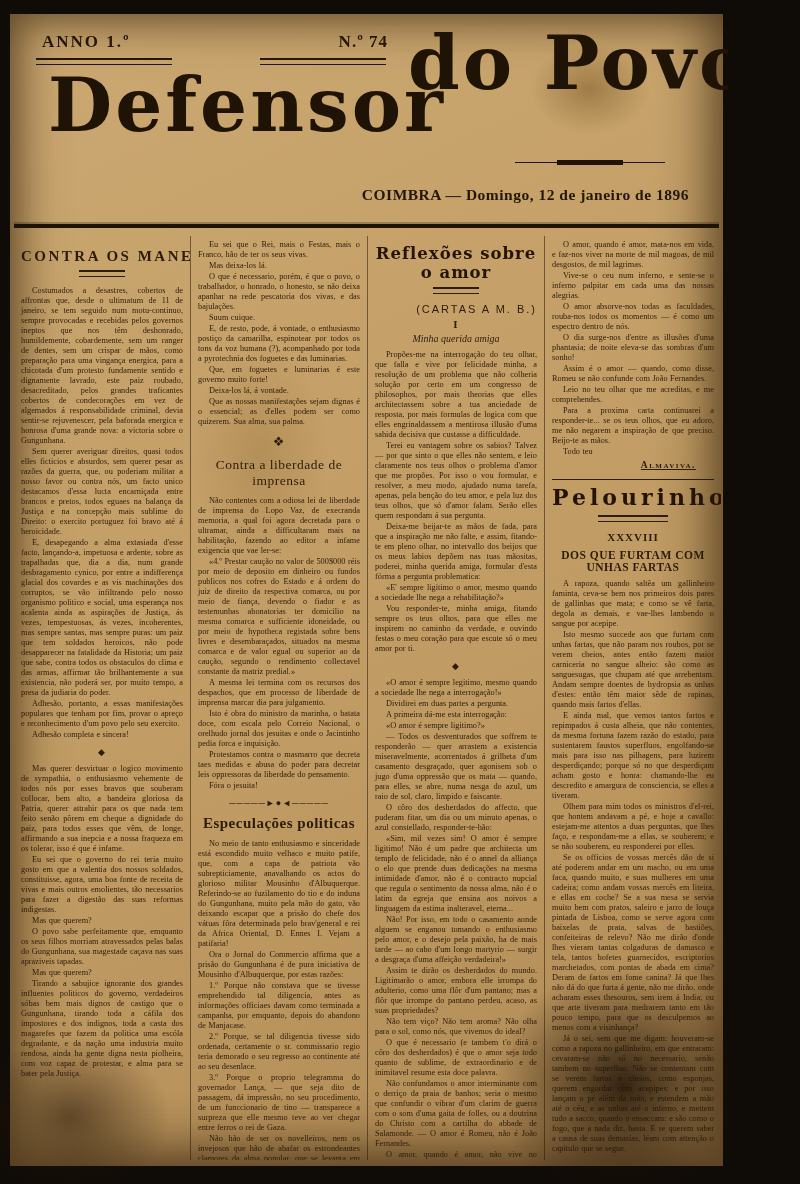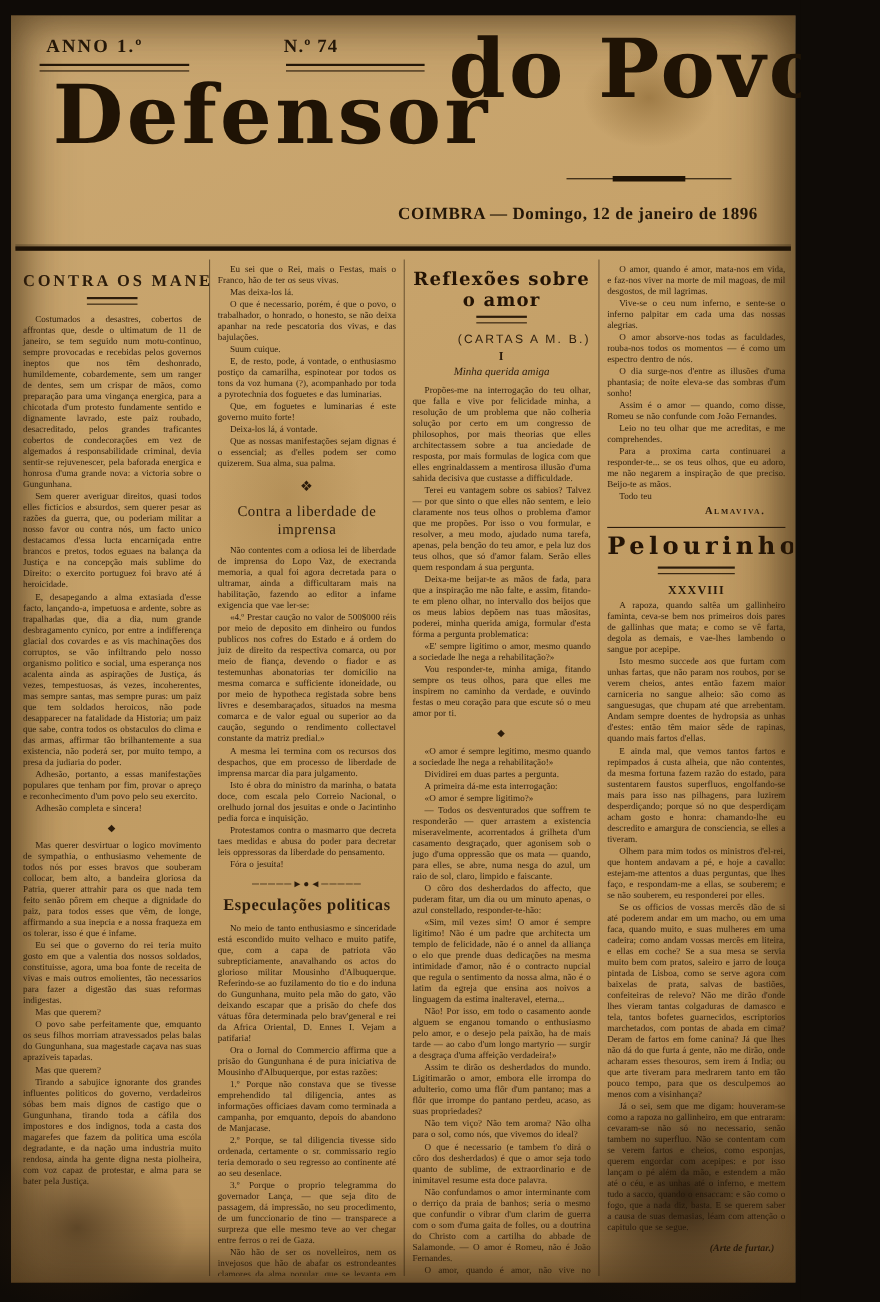--- a/index.html
+++ b/index.html
@@ -11,21 +11,21 @@
   .stain{position:absolute;pointer-events:none;}
   .stain.s1{left:520px;top:30px;width:120px;height:90px;background:radial-gradient(closest-side,rgba(120,85,35,.5),rgba(120,85,35,0));}
   .stain.s2{right:-30px;bottom:-40px;width:260px;height:240px;background:radial-gradient(closest-side,rgba(30,18,6,.85),rgba(30,18,6,0));}
   .stain.s3{left:-40px;bottom:-30px;width:200px;height:160px;background:radial-gradient(closest-side,rgba(40,24,8,.6),rgba(40,24,8,0));}
   .stain.s4{left:180px;top:330px;width:140px;height:220px;background:radial-gradient(closest-side,rgba(130,95,40,.25),rgba(130,95,40,0));}
 
   
   .hdr{position:relative;height:218px;color:#241708;}
   .anno{position:absolute;left:32px;top:18px;font-size:17px;font-weight:bold;letter-spacing:2px;}
   .anno-rule{position:absolute;left:26px;top:44px;width:136px;height:4px;border-top:2px solid #241708;border-bottom:1px solid #241708;}
-  .numero{position:absolute;left:248px;top:18px;width:130px;text-align:left;font-size:17px;font-weight:bold;letter-spacing:1px;}
+  .numero{position:absolute;left:248px;top:18px;width:130px;text-align:right;font-size:17px;font-weight:bold;letter-spacing:1px;}
   .numero-rule{position:absolute;left:250px;top:44px;width:126px;height:4px;border-top:2px solid #241708;border-bottom:1px solid #241708;}
   .mast1{position:absolute;left:38px;top:48px;font-family:"DejaVu Serif",serif;font-weight:bold;
          font-size:74px;letter-spacing:3px;color:#1f1305;}
   .mast2{position:absolute;left:398px;top:6px;font-family:"DejaVu Serif",serif;font-weight:bold;
          font-size:74px;letter-spacing:3px;color:#1f1305;white-space:nowrap;}
   .mast-dash{position:absolute;left:505px;top:146px;width:150px;height:6px;}
   .mast-dash .thin{position:absolute;left:0;right:0;top:2px;border-top:1px solid #241708;}
   .mast-dash .thick{position:absolute;left:42px;width:66px;top:0;height:5px;background:#1f1305;}
   .dateline{position:absolute;right:34px;top:172px;font-size:15.5px;font-weight:bold;letter-spacing:.5px;}
   .hdr-rule{position:absolute;left:4px;right:4px;top:210px;height:4px;background:#1d1206;box-shadow:0 -2px 0 rgba(29,18,6,.25);}
@@ -44,21 +44,21 @@
   .orn.big{font-size:13px;}
   .subhead{font-size:13.5px;font-weight:normal;text-align:center;margin:2px 0 7px;letter-spacing:.5px;}
   .subhead-lg{font-size:15px;font-weight:bold;text-align:center;margin:2px 0 7px;letter-spacing:.5px;}
   .blackletter{font-family:"DejaVu Serif",serif;font-size:16.5px;font-weight:bold;text-align:center;
                margin:4px 0 0;letter-spacing:1px;color:#241405;}
   .blackletter-lg{font-family:"DejaVu Serif",serif;font-size:22px;font-weight:bold;text-align:center;
                margin:4px 0 0;letter-spacing:4px;color:#241405;}
   .capsline{font-size:11px;text-align:right;letter-spacing:2px;margin:8px 0 3px;font-family:"Liberation Sans",sans-serif;}
   .roman{font-size:11px;font-weight:bold;text-align:center;margin:2px 0 3px;letter-spacing:1px;}
   .salut{font-size:10px;font-style:italic;text-align:center;margin:2px 0 6px;}
-  .sig{font-size:9.5px;text-align:right;padding-right:18px;font-variant:small-caps;letter-spacing:1.5px;margin:3px 0 6px;font-weight:bold;}
+  .sig{font-size:9.5px;text-align:right;padding-right:18px;font-variant:small-caps;letter-spacing:1.5px;margin:3px 0 6px;font-weight:bold;text-decoration:underline;}
   .attr{font-size:9px;font-style:italic;text-align:right;padding-right:10px;margin-top:8px;font-weight:bold;}
   .hr{border:0;border-top:1px solid #2c1c0b;margin:9px 0 4px;}
   .heading-caps{font-size:11.5px;font-weight:bold;text-align:center;letter-spacing:.5px;margin:6px 0 6px;}
 </style>
 </head>
 <body>
 
 <div class="sheet">
   <div class="paper">
     <div class="stain s1"></div>
@@ -128,21 +128,21 @@
           <div class="blk rule2"></div>
           <div class="blk capsline">(CARTAS A M. B.)</div>
           <div class="blk roman">I</div>
           <div class="blk salut">Minha querida amiga</div>
           <div class="blk para">Propões-me na interrogação do teu olhar, que falla e vive por felicidade minha, a resolução de um problema que não colheria solução por certo em um congresso de philosophos, por mais theorias que elles architectassem sobre a tua anciedade de resposta, por mais formulas de logica com que elles engrinaldassem a mentirosa illusão d'uma sahida decisiva que custasse a difficuldade.</div>
           <div class="blk para">Terei eu vantagem sobre os sabios? Talvez — por que sinto o que elles não sentem, e leio claramente nos teus olhos o problema d'amor que me propões. Por isso o vou formular, e resolver, a meu modo, ajudado numa tarefa, apenas, pela benção do teu amor, e pela luz dos teus olhos, que só d'amor falam. Serão elles quem respondam á sua pergunta.</div>
           <div class="blk para">Deixa-me beijar-te as mãos de fada, para que a inspiração me não falte, e assim, fitando-te em pleno olhar, no intervallo dos beijos que os meus labios depõem nas tuas mãositas, poderei, minha querida amiga, formular d'esta fórma a pergunta problematica:</div>
           <div class="blk para">«E' sempre ligitimo o amor, mesmo quando a sociedade lhe nega a rehabilitação?»</div>
           <div class="blk para">Vou responder-te, minha amiga, fitando sempre os teus olhos, para que elles me inspirem no caminho da verdade, e ouvindo festas o meu coração para que escute só o meu amor por ti.</div>
           <div class="blk orn">◆</div>
-          <div class="blk para">«O amor é sempre legitimo, mesmo quando a sociedade lhe nega a rehabilitação!»</div>
+          <div class="blk para">«O amor é sempre legitimo, mesmo quando a sociedade lhe nega a interrogação!»</div>
           <div class="blk para">Dividirei em duas partes a pergunta.</div>
           <div class="blk para">A primeira dá-me esta interrogação:</div>
           <div class="blk para">«O amor é sempre ligitimo?»</div>
           <div class="blk para">— Todos os desventurados que soffrem te responderão — quer arrastem a existencia miseravelmente, acorrentados á grilheta d'um casamento desgraçado, quer agonisem sob o jugo d'uma oppressão que os mata — quando, para elles, se abre, numa nesga do azul, um raio de sol, claro, limpido e faiscante.</div>
           <div class="blk para">O côro dos desherdados do affecto, que puderam fitar, um dia ou um minuto apenas, o azul constellado, responder-te-hão:</div>
           <div class="blk para">«Sim, mil vezes sim! O amor é sempre ligitimo! Não é um padre que architecta um templo de felicidade, não é o annel da alliança o elo que prende duas dedicações na mesma intimidade d'amor, não é o contracto nupcial que regula o sentimento da nossa alma, não é o latim da egreja que ensina aos noivos a linguagem da estima inalteravel, eterna...</div>
           <div class="blk para">Não! Por isso, em todo o casamento aonde alguem se enganou tomando o enthusiasmo pelo amor, e o desejo pela paixão, ha de mais tarde — ao cabo d'um longo martyrio — surgir a desgraça d'uma affeição verdadeira!»</div>
           <div class="blk para">Assim te dirão os desherdados do mundo. Ligitimarão o amor, embora elle irrompa do adulterio, como uma flôr d'um pantano; mas a flôr que irrompe do pantano perdeu, acaso, as suas propriedades?</div>
           <div class="blk para">Não tem viço? Não tem aroma? Não olha para o sol, como nós, que vivemos do ideal?</div>
           <div class="blk para">O que é necessario (e tambem t'o dirá o côro dos desherdados) é que o amor seja todo quanto de sublime, de extraordinario e de inimitavel resume esta doce palavra.</div>
@@ -156,20 +156,21 @@
           <div class="blk para">O dia surge-nos d'entre as illusões d'uma phantasia; de noite eleva-se das sombras d'um sonho!</div>
           <div class="blk para">Assim é o amor — quando, como disse, Romeu se não confunde com João Fernandes.</div>
           <div class="blk para">Leio no teu olhar que me acreditas, e me comprehendes.</div>
           <div class="blk para">Para a proxima carta continuarei a responder-te... se os teus olhos, que eu adoro, me não negarem a inspiração de que preciso. Beijo-te as mãos.</div>
           <div class="blk para">Todo teu</div>
           <div class="blk sig">Almaviva.</div>
           <div class="blk hr"></div>
           <div class="blk blackletter-lg">Pelourinho</div>
           <div class="blk rule2 wide"></div>
           <div class="blk roman">XXXVIII</div>
+          <div class="blk heading-caps">DOS QUE FURTAM COM UNHAS FARTAS</div>
           <div class="blk para">A rapoza, quando saltêa um gallinheiro faminta, ceva-se bem nos primeiros dois pares de gallinhas que mata; e como se vê farta, degola as demais, e vae-lhes lambendo o sangue por acepipe.</div>
           <div class="blk para">Isto mesmo succede aos que furtam com unhas fartas, que não param nos roubos, por se verem cheios, antes então fazem maior carniceria no sangue alheio: são como as sanguesugas, que chupam até que arrebentam. Andam sempre doentes de hydropsia as unhas d'estes: então têm maior sêde de rapinas, quando mais fartos d'ellas.</div>
           <div class="blk para">E ainda mal, que vemos tantos fartos e repimpados á custa alheia, que não contentes, da mesma fortuna fazem razão do estado, para sustentarem faustos superfluos, engolfando-se mais para isso nas pilhagens, para luzirem desperdiçando; porque só no que desperdiçam acham gosto e honra: chamando-lhe eu descredito e amargura de consciencia, se elles a tiveram.</div>
           <div class="blk para">Olhem para mim todos os ministros d'el-rei, que hontem andavam a pé, e hoje a cavallo: estejam-me attentos a duas perguntas, que lhes faço, e respondam-me a ellas, se souberem; e se não souberem, eu responderei por elles.</div>
           <div class="blk para">Se os officios de vossas mercês dão de si até poderem andar em um macho, ou em uma faca, quando muito, e suas mulheres em uma cadeira; como andam vossas mercês em liteira, e ellas em coche? Se a sua mesa se servia muito bem com pratos, saleiro e jarro de louça pintada de Lisboa, como se serve agora com baixelas de prata, salvas de bastiões, confeiteiras de relevo? Não me dirão d'onde lhes vieram tantas colgaduras de damasco e tela, tantos bofetes guarnecidos, escriptorios marchetados, com pontas de abada em cima? Deram de fartos em fome canina? Já que lhes não dá do que furta á gente, não me dirão, onde acharam esses thesouros, sem irem á India; ou que arte tiveram para medrarem tanto em tão pouco tempo, para que os desculpemos ao menos com a visinhança?</div>
           <div class="blk para">Já o sei, sem que me digam: houveram-se como a rapoza no gallinheiro, em que entraram: cevaram-se não só no necessario, senão tambem no superfluo. Não se contentam com se verem fartos e cheios, como esponjas, querem engordar com acepipes: e por isso lançam o pé além da mão, e estendem a mão até o céu, e as unhas até o inferno, e mettem tudo a sacco, quando o ensaccam: e são como o fogo, que a nada diz, basta. E se querem saber a causa de suas demasias, léam com attenção o capitulo que se segue.</div>
           <div class="blk attr">(Arte de furtar.)</div>
         </div>
       </div>
 

